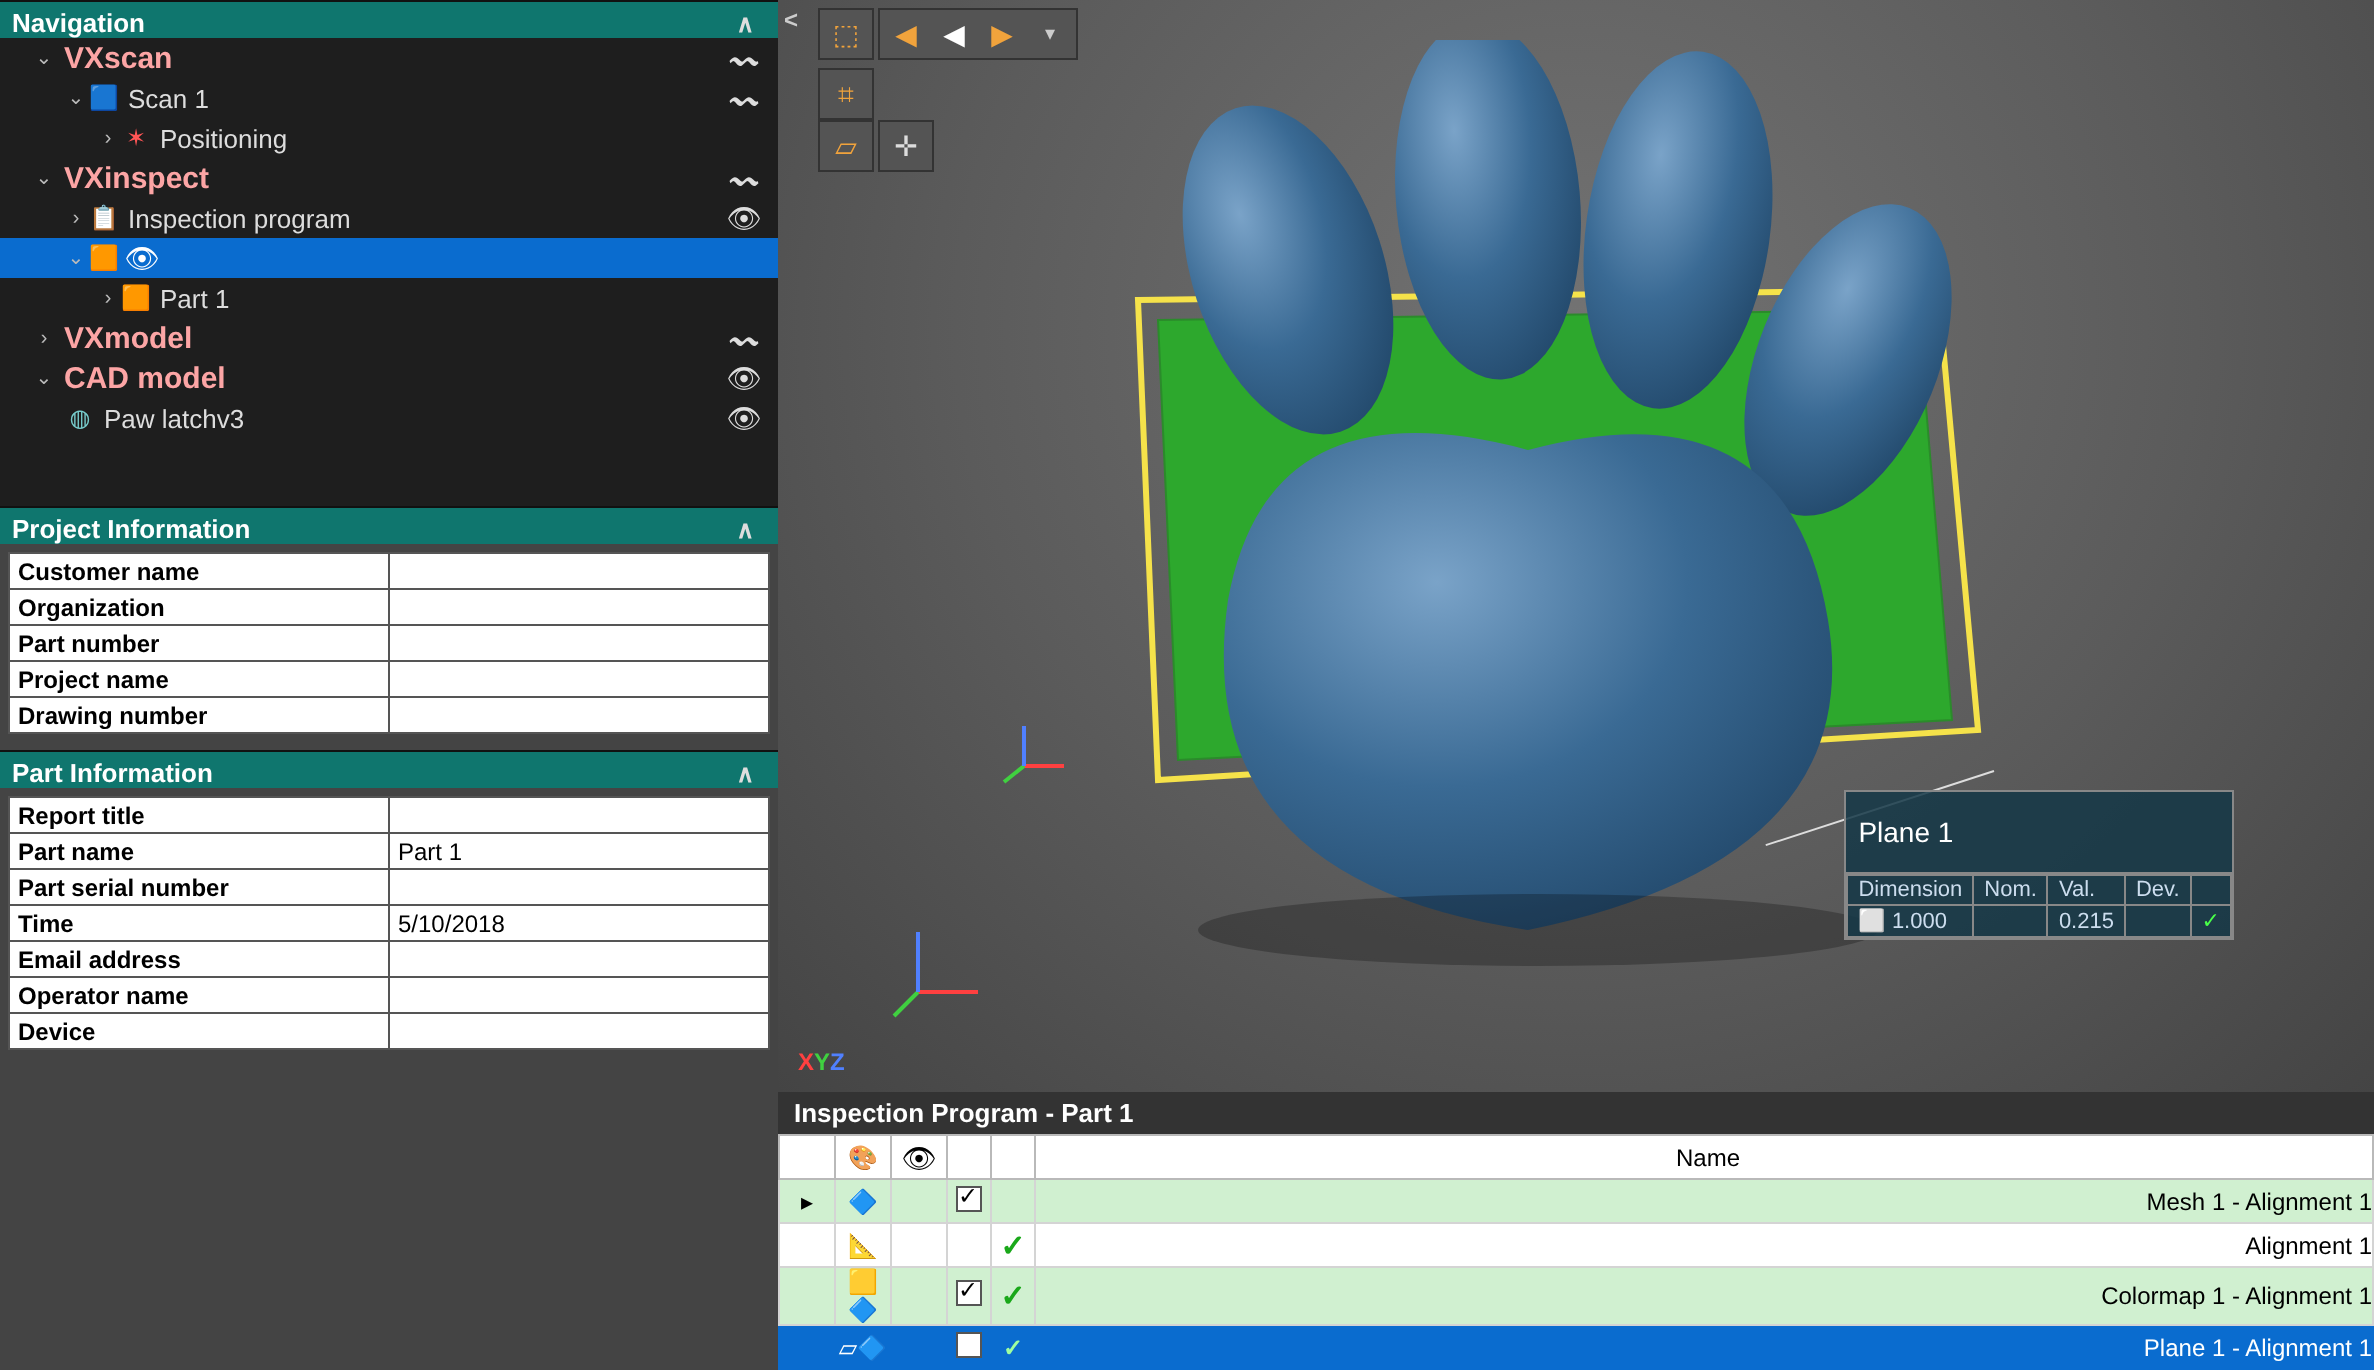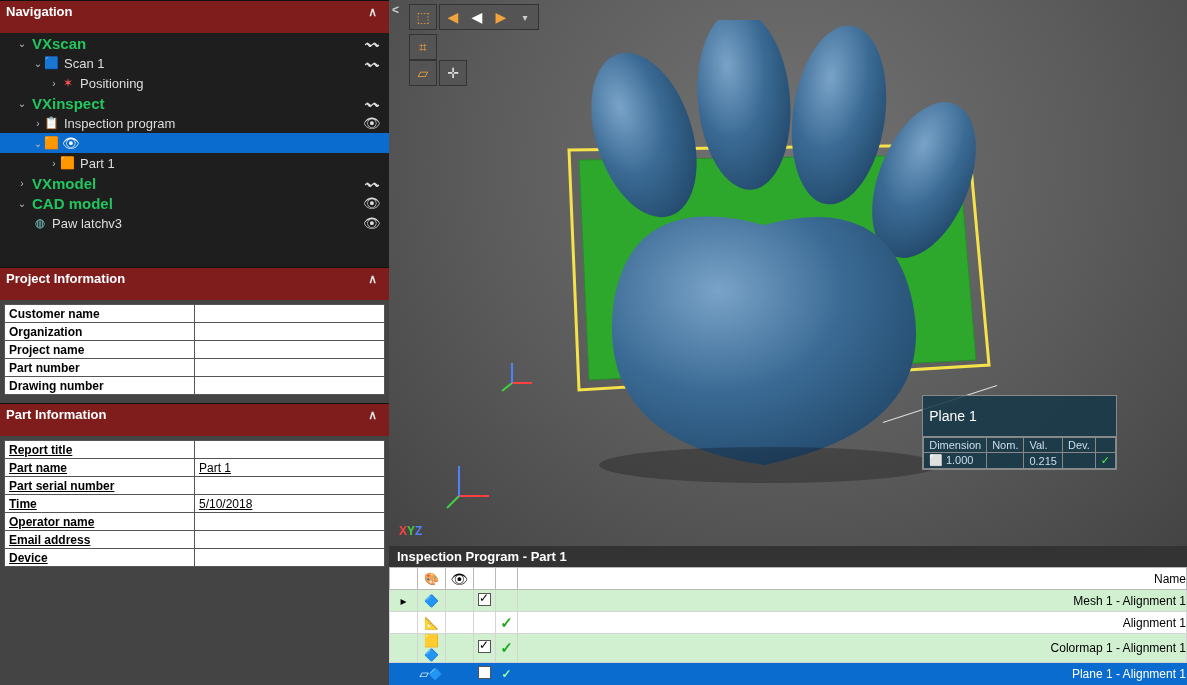--- a/index.html
+++ b/index.html
@@ -2,32 +2,32 @@
 <html><head>
 <meta charset="utf-8">
 <style>
   * { margin:0; padding:0; box-sizing:border-box; font-family:"Segoe UI",Arial,sans-serif; }
   body { width:1187px; height:685px; overflow:hidden; background:#333; display:flex; font-size:12px; }
 
   
   .sidebar { width:389px; height:685px; display:flex; flex-direction:column; background:#1e1e1e; }
 
   
-  .panel-hdr { background:#7f1d1d; color:#fff; font-weight:bold; padding:3px 8px 14px 6px; font-size:13px; display:flex; align-items:center; border-top:1px solid #111; }
+  .panel-hdr { background:#0f766e; color:#fff; font-weight:bold; padding:3px 8px 0 6px; font-size:13px; display:flex; align-items:center; border-top:1px solid #111; }
   .panel-hdr .spacer{flex:1;}
   .panel-hdr .caret{ color:#ddd; font-size:12px; padding:0 4px;}
 
   
   .nav { background:#1e1e1e; color:#ddd; flex:0 0 auto; padding-bottom:4px; }
   .nav-row { display:flex; align-items:center; height:20px; padding-right:6px; }
   .nav-row .toggle{ width:12px; text-align:center; color:#bbb; font-size:10px;}
   .nav-row .ic{ width:16px; height:14px; display:inline-flex; align-items:center; justify-content:center;}
   .nav-row .lbl{ flex:1; padding-left:4px; font-size:13px;}
   .nav-row .eye,.nav-row .wave{ width:22px; text-align:center; font-size:14px;}
-  .nav-row.big .lbl{ font-weight:bold; font-size:15px; color:#22c55e;}
+  .nav-row.big .lbl{ font-weight:bold; font-size:15px; color:#fca5a5;}
   .nav-row.sel{ background:#0a6ccf; color:#fff;}
   .nav-row.sel .lbl{color:#fff;}
   .nav-gap{ height:30px;}
   
   .i1{padding-left:16px;} .i2{padding-left:32px;} .i3{padding-left:48px;}
 
   
   .info-area{ background:#444; padding:4px 4px 8px 4px;}
   .info-area table{ width:100%; border-collapse:collapse; background:#fff; }
   .info-area td{ border:1px solid #555; padding:1px 4px; font-size:12px; height:18px;}
@@ -162,65 +162,65 @@
       <tbody>
           <tr>
             <td class="k">Customer name</td>
             <td class="v"></td>
           </tr>
       <tr>
             <td class="k">Organization</td>
             <td class="v"></td>
           </tr>
       <tr>
+            <td class="k">Part number</td>
+            <td class="v"></td>
+          </tr>
+      <tr>
             <td class="k">Project name</td>
-            <td class="v"></td>
-          </tr>
-      <tr>
-            <td class="k">Part number</td>
             <td class="v"></td>
           </tr>
       <tr>
             <td class="k">Drawing number</td>
             <td class="v"></td>
           </tr>
     </tbody>
       </table>
   </div>
 
   <div class="panel-hdr">
     <span>Part Information</span>
     <span class="spacer"></span>
       <span class="caret">∧</span>
   </div>
-  <div class="info-area" style="flex:1;text-decoration:underline;">
+  <div class="info-area" style="flex:1;">
     <table>
       <tbody>
           <tr>
             <td class="k">Report title</td>
             <td class="v"></td>
           </tr>
       <tr>
             <td class="k">Part name</td>
             <td class="v">Part 1</td>
           </tr>
       <tr>
             <td class="k">Part serial number</td>
             <td class="v"></td>
           </tr>
       <tr>
             <td class="k">Time</td>
             <td class="v">5/10/2018</td>
           </tr>
       <tr>
+            <td class="k">Email address</td>
+            <td class="v"></td>
+          </tr>
+      <tr>
             <td class="k">Operator name</td>
-            <td class="v"></td>
-          </tr>
-      <tr>
-            <td class="k">Email address</td>
             <td class="v"></td>
           </tr>
       <tr>
             <td class="k">Device</td>
             <td class="v"></td>
           </tr>
     </tbody>
       </table>
   </div>
 </div>
@@ -334,21 +334,21 @@
           <col class="col-chk">
           <col>
       </colgroup>
       <tbody>
           <tr>
         <th></th>
         <th><span>🎨</span></th>
         <th><span class="eye-ic">👁</span></th>
         <th></th>
         <th></th>
-        <th style="text-align:right;padding-left:4px;">Name</th>
+        <th style="text-align:center;padding-left:4px;">Name</th>
       </tr>
       <tr class="r0">
         <td>▸</td>
         <td>🔷</td>
         <td></td>
         <td><span class="chk on"></span></td>
         <td></td>
         <td class="name">Mesh 1 - Alignment 1</td>
       </tr>
       <tr class="r1">

